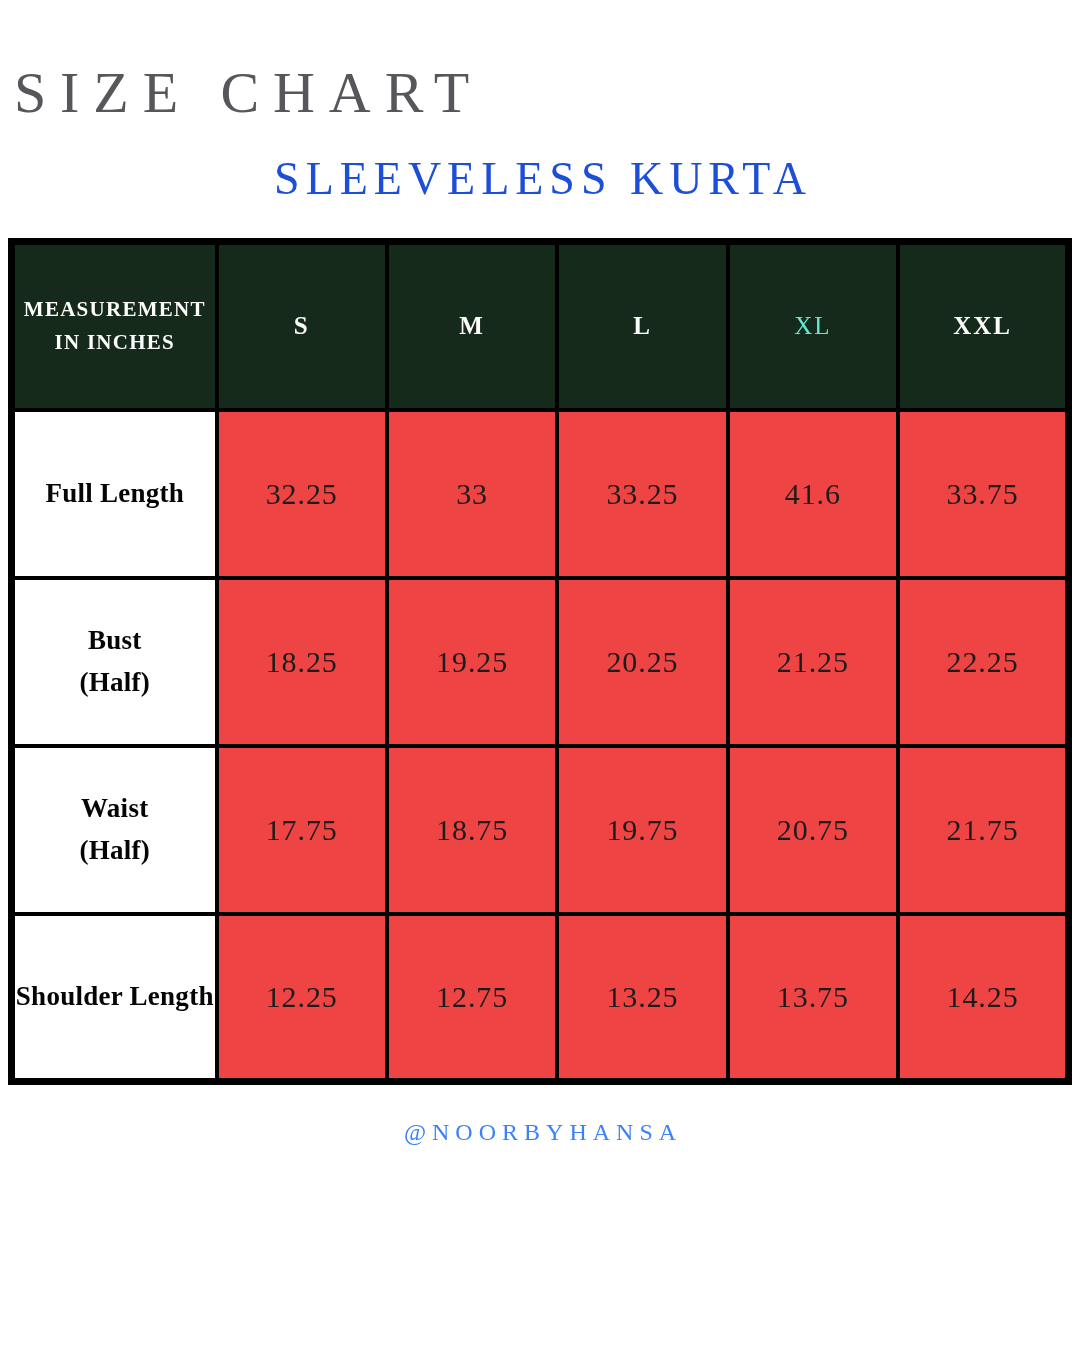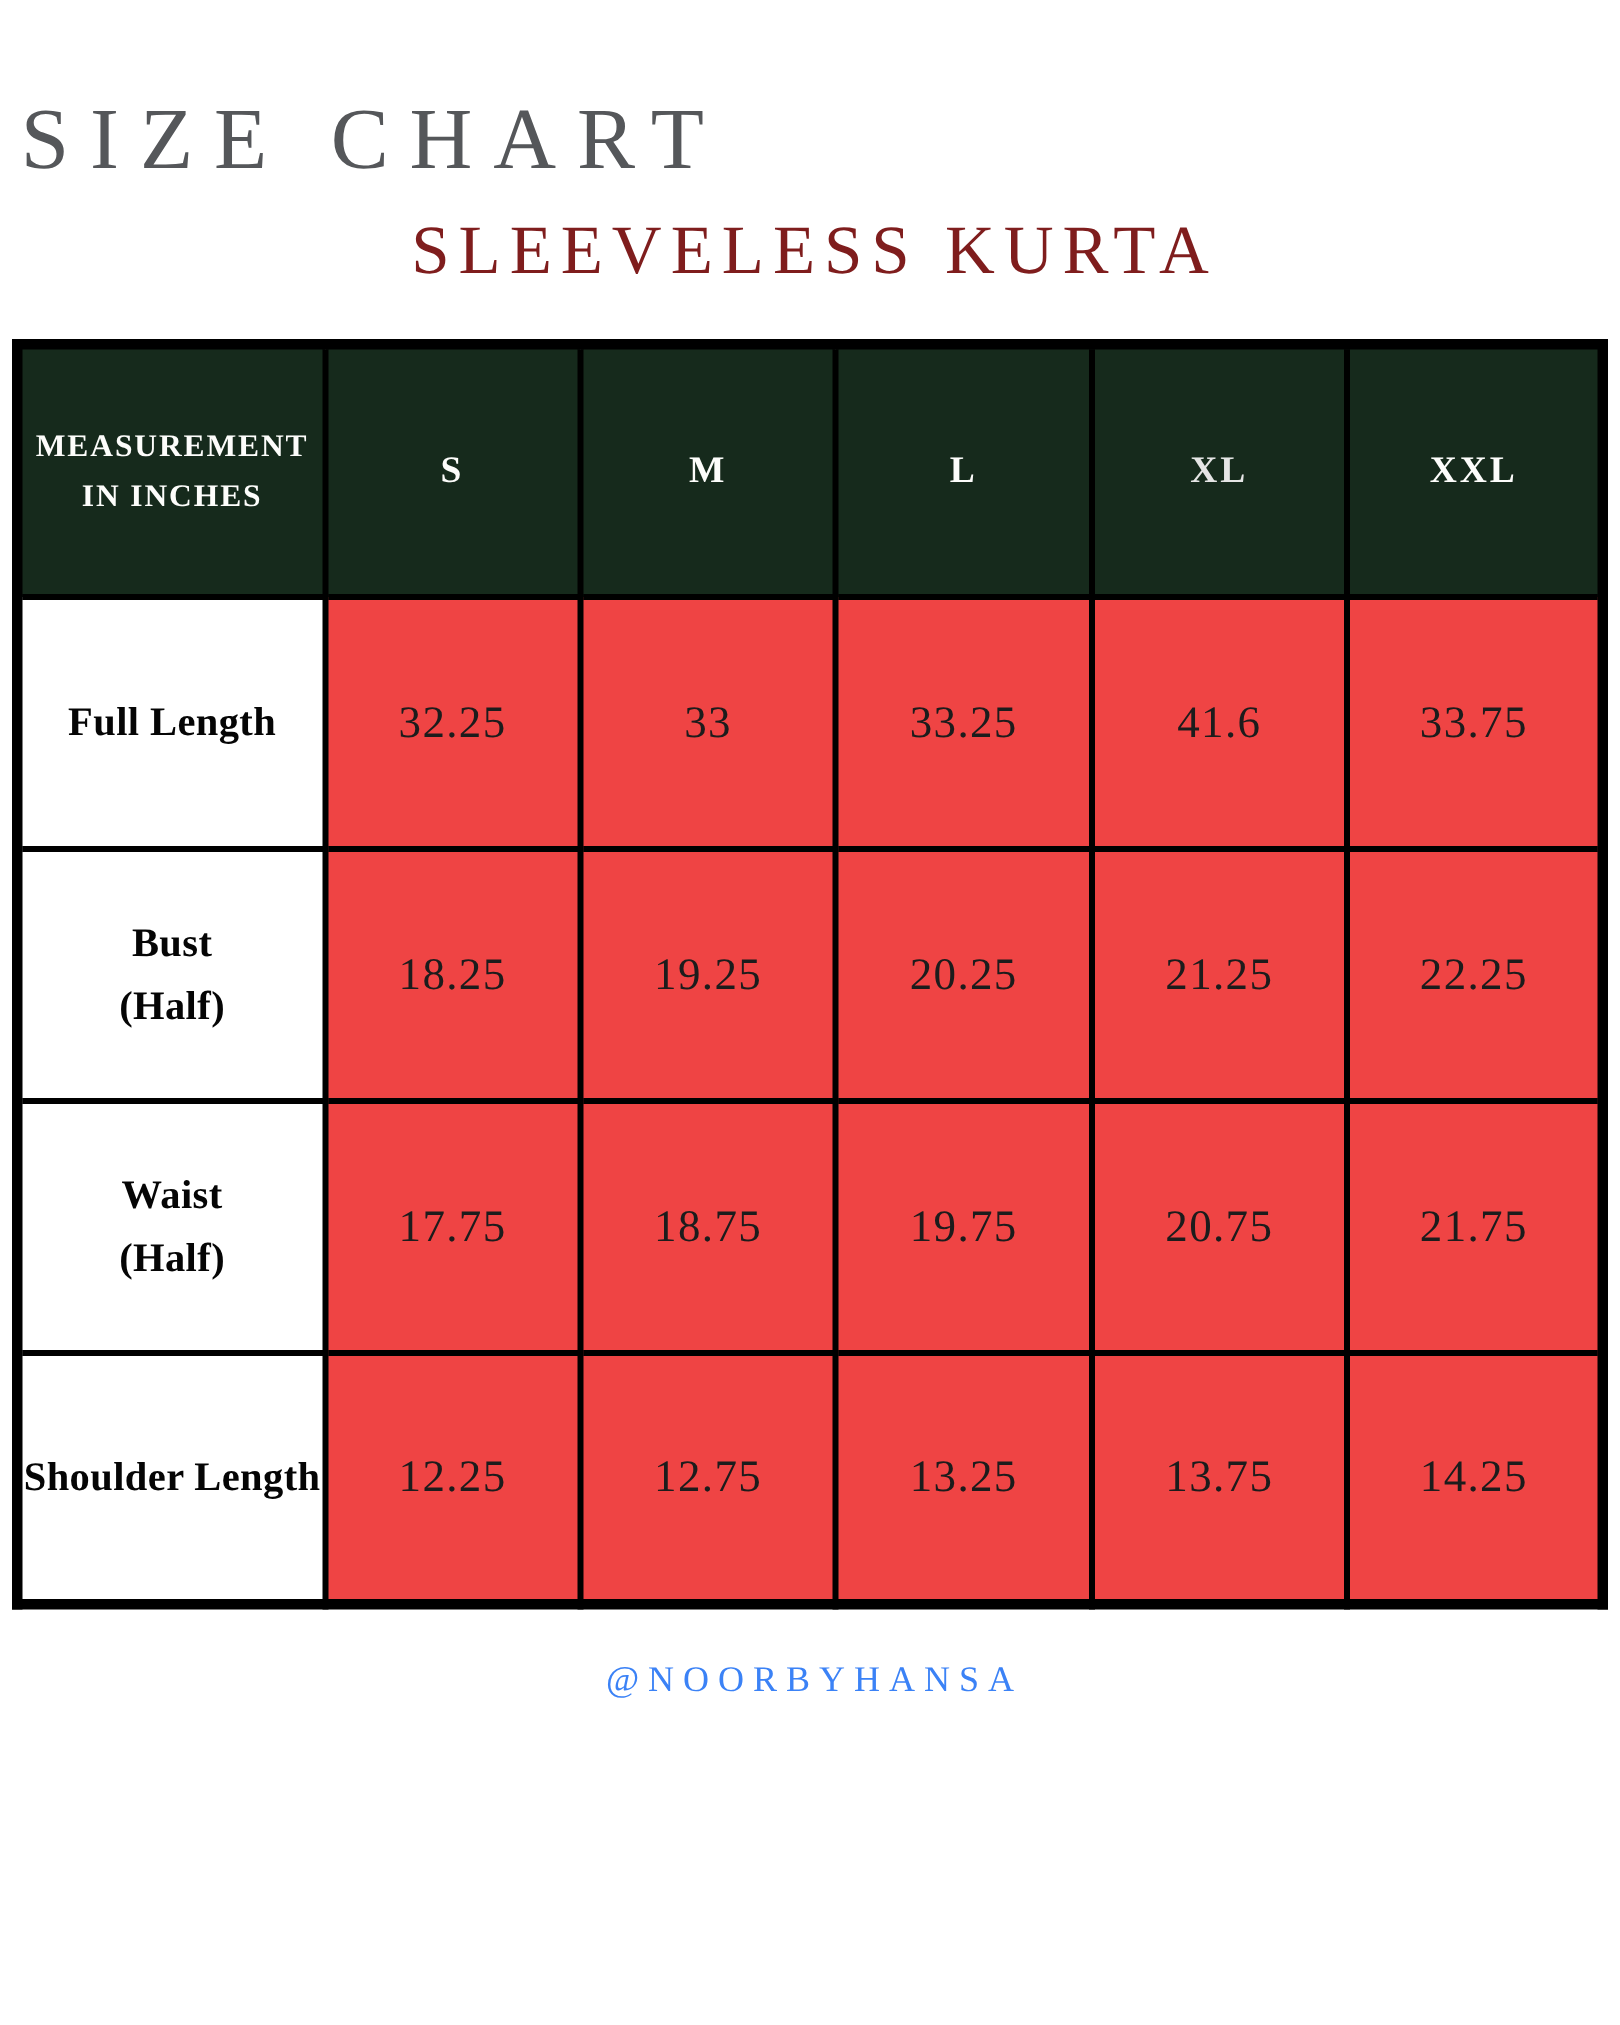--- a/index.html
+++ b/index.html
@@ -24,28 +24,28 @@
     padding-top: 64px;
     text-align: left;
     font-size: 58px;
     line-height: 1;
     font-weight: normal;
     letter-spacing: 0.24em;
     text-indent: 0.24em;
     color: #55575a;
   }
   .subtitle {
-    margin: 22px 0 0 0;
+    margin: 34px 0 0 0;
     text-align: center;
     font-size: 46px;
     line-height: 1;
     font-weight: normal;
     letter-spacing: 0.13em;
     text-indent: 0.13em;
-    color: #7f1d1d;
+    color: #1d4ed8;
   }
   table.size-chart {
     border-collapse: collapse;
     table-layout: fixed;
     width: 1064px;
     margin: 36px auto 0 auto;
     border: 7px solid #000000;
     padding-left: 32px;
   }
   table.size-chart th,
@@ -67,22 +67,22 @@
     letter-spacing: 0.06em;
     line-height: 1.6;
     white-space: pre-line;
   }
   th.size-th {
     font-size: 25px;
     font-weight: bold;
     letter-spacing: 0.08em;
   }
   th.size-th.light {
-    font-weight: bold;
-    color: #e5e5e5;
+    font-weight: normal;
+    color: #5eead4;
   }
   tbody th.row-label {
     background: #ffffff;
     font-size: 27px;
     font-weight: bold;
     color: #050505;
     line-height: 1.55;
     white-space: pre-line;
     letter-spacing: 0.01em;
   }

